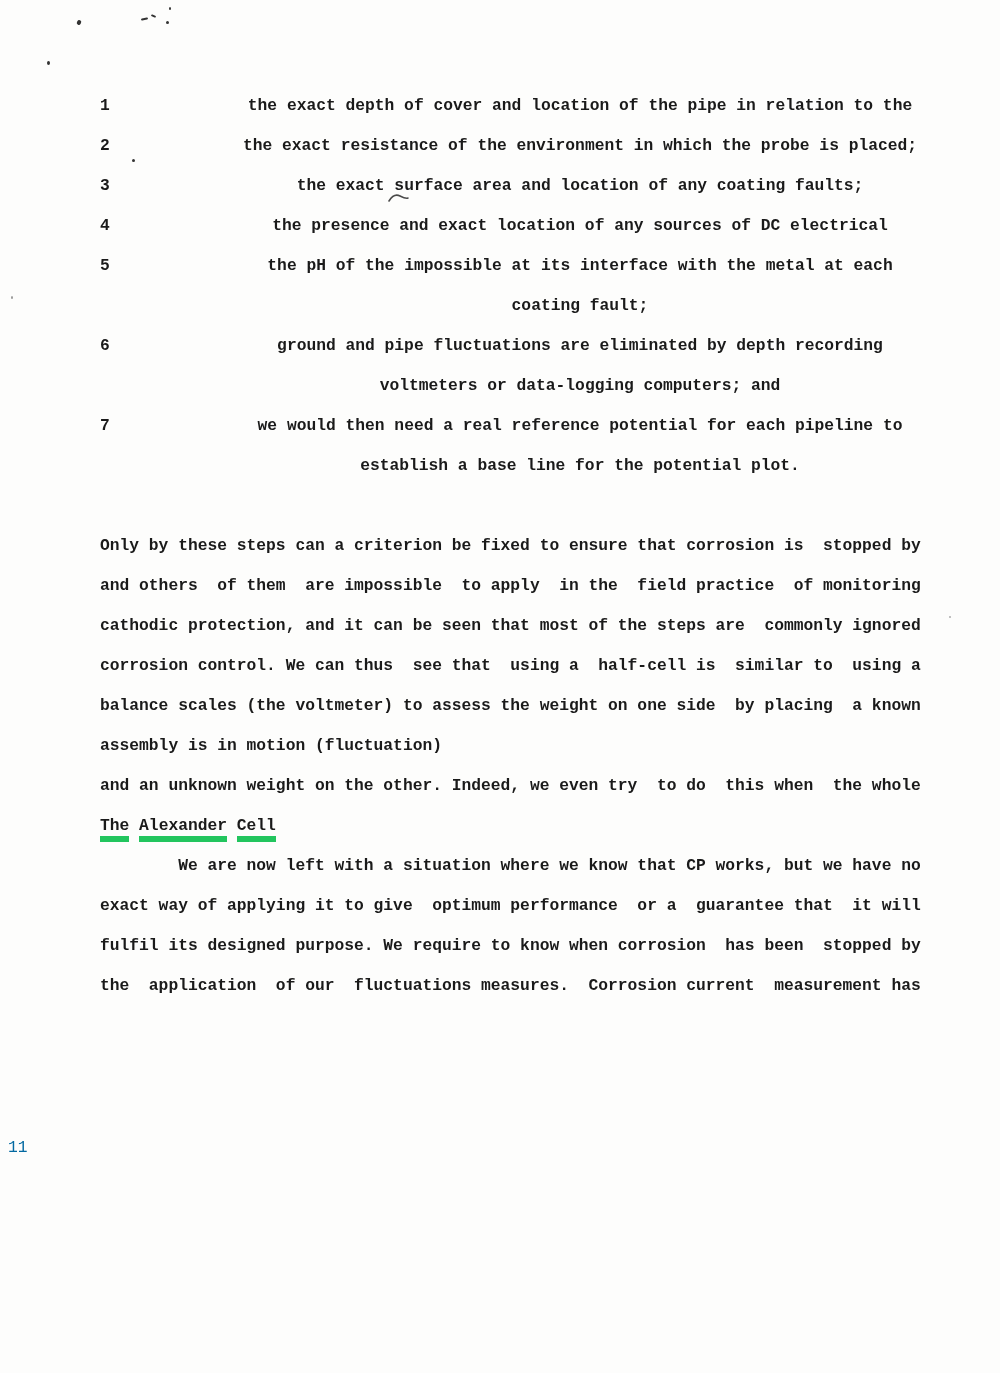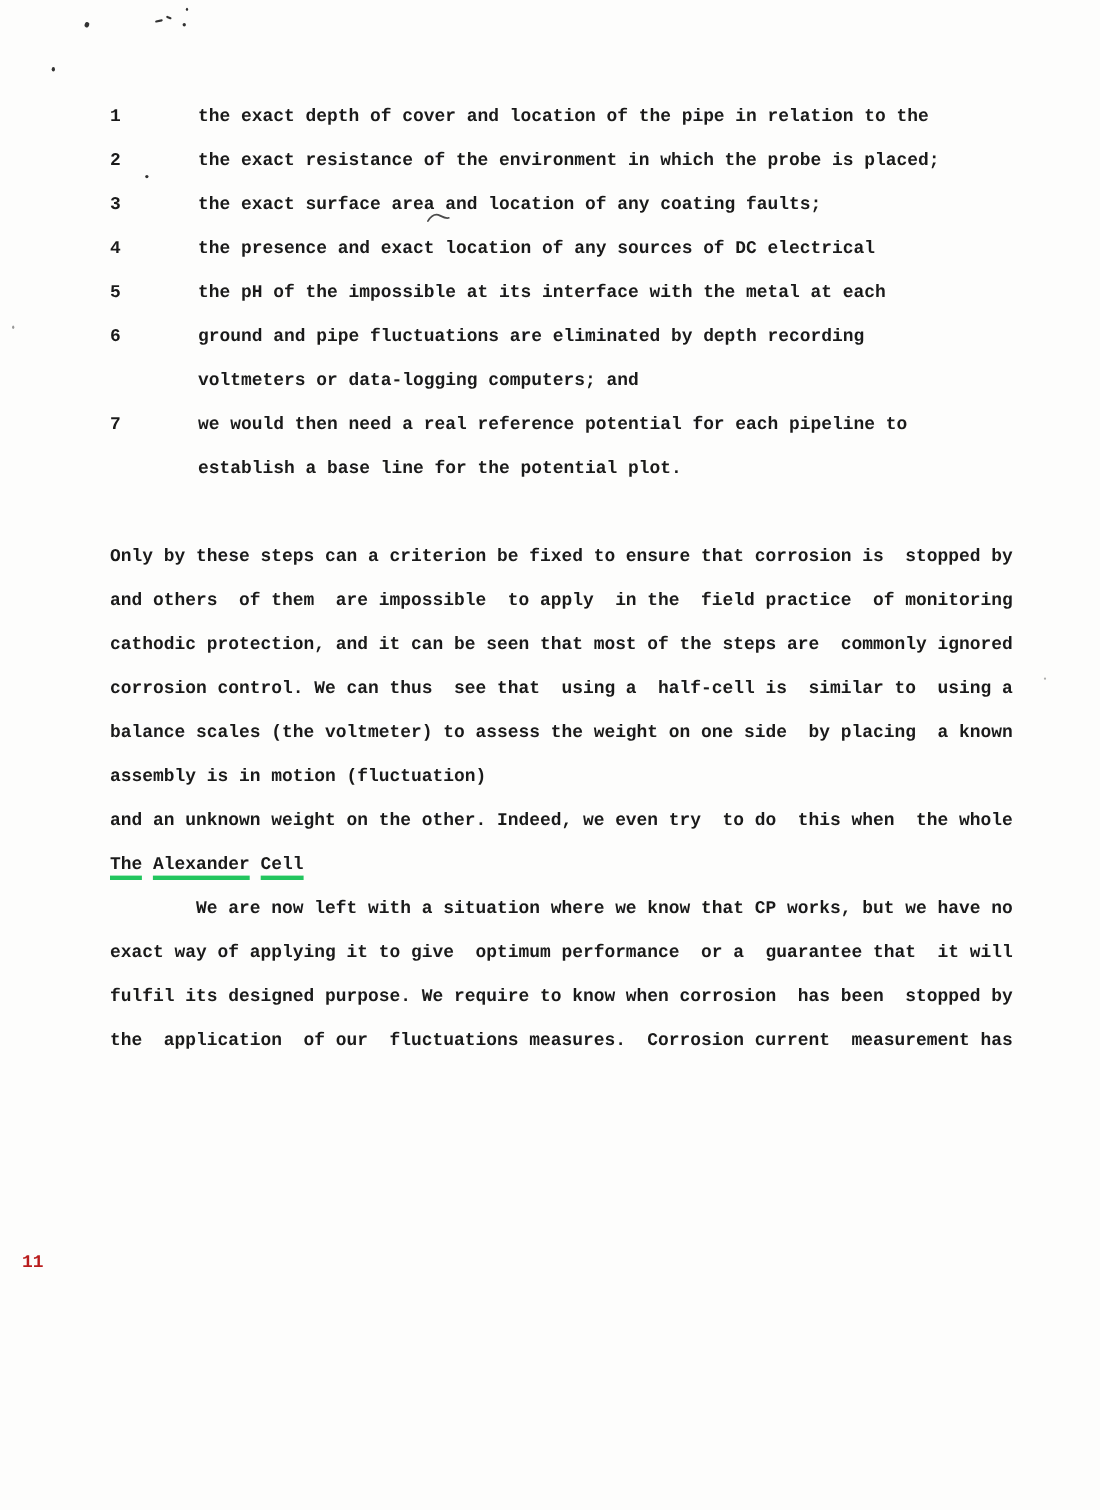--- a/index.html
+++ b/index.html
@@ -10,43 +10,44 @@
   }
   .page{position:absolute;inset:0;}
   .content{position:absolute;left:100px;top:86px;width:880px;}
   .line{
     height:40px;line-height:40px;white-space:pre;
     font-size:16.3px;font-weight:bold;color:#1a1a1a;
     letter-spacing:0px;
   }
   .row{display:flex;}
   .num{width:80px;white-space:pre;}
-  .txt{white-space:pre;flex:1;}
+  .txt{white-space:pre;flex:1;text-align:center;}
   .spacer{height:40px;}
   .heading .hword{
-    border-bottom:4px solid #22c55e;padding-bottom:1px;
+    border-bottom:6px solid #22c55e;padding-bottom:1px;
   }
   .page-number{
-    position:absolute;left:20px;top:1128px;
+    position:absolute;left:8px;top:1128px;
     height:40px;line-height:40px;
-    font-size:16.3px;font-weight:bold;color:#b91c1c;
+    font-size:16.3px;font-weight:normal;color:#0369a1;
   }
   .speck{position:absolute;background:#333;border-radius:50%;}
   .squiggle{position:absolute;}
 </style>
 </head>
 <body>
 
 <div class="page">
   <div class="content" id="content">
       <div class="line row"><span class="num">1</span><span class="txt">the exact depth of cover and location of the pipe in relation to the</span></div>
       <div class="line row"><span class="num">2</span><span class="txt">the exact resistance of the environment in which the probe is placed;</span></div>
       <div class="line row"><span class="num">3</span><span class="txt">the exact surface area and location of any coating faults;</span></div>
       <div class="line row"><span class="num">4</span><span class="txt">the presence and exact location of any sources of DC electrical</span></div>
       <div class="line row"><span class="num">5</span><span class="txt">the pH of the impossible at its interface with the metal at each</span></div>
+      <div class="line row"><span class="num"></span><span class="txt">coating fault;</span></div>
       <div class="line row"><span class="num">6</span><span class="txt">ground and pipe fluctuations are eliminated by depth recording</span></div>
       <div class="line row"><span class="num"></span><span class="txt">voltmeters or data-logging computers; and</span></div>
       <div class="line row"><span class="num">7</span><span class="txt">we would then need a real reference potential for each pipeline to</span></div>
       <div class="line row"><span class="num"></span><span class="txt">establish a base line for the potential plot.</span></div>
       <div class="spacer"></div>
       <div class="line">Only by these steps can a criterion be fixed to ensure that corrosion is  stopped by</div>
       <div class="line">and others  of them  are impossible  to apply  in the  field practice  of monitoring</div>
       <div class="line">cathodic protection, and it can be seen that most of the steps are  commonly ignored</div>
       <div class="line">corrosion control. We can thus  see that  using a  half-cell is  similar to  using a</div>
       <div class="line">balance scales (the voltmeter) to assess the weight on one side  by placing  a known</div>

